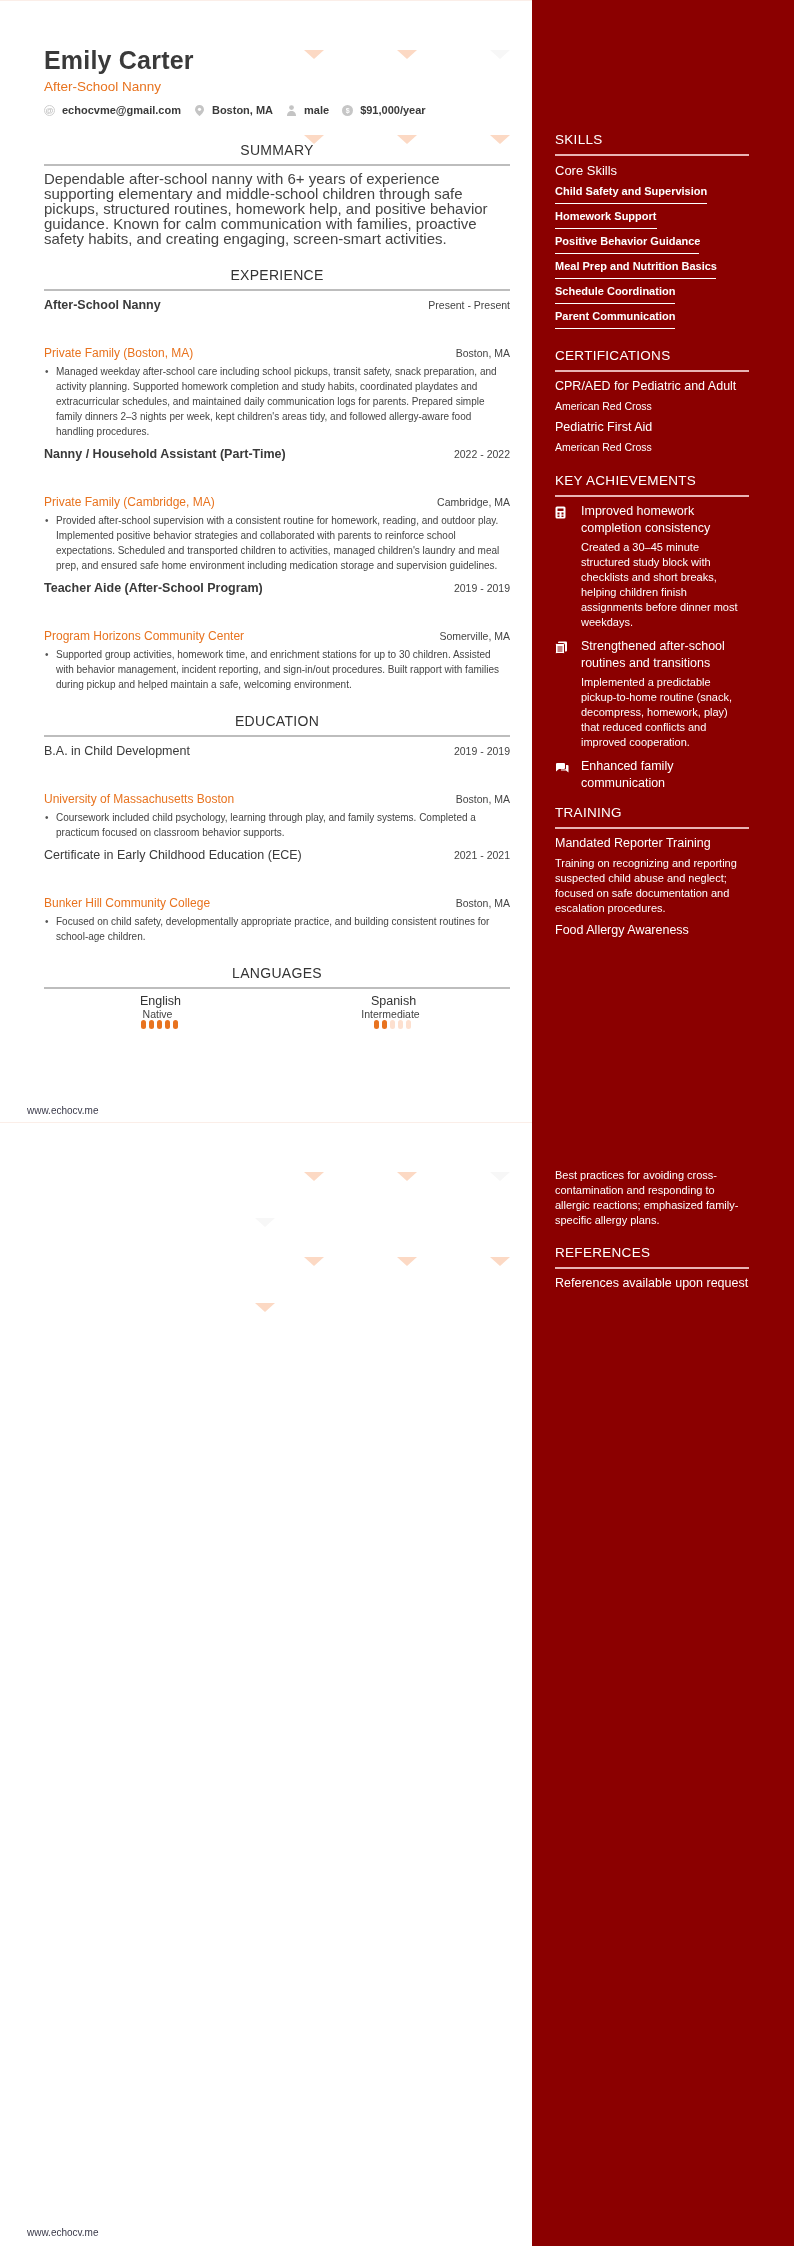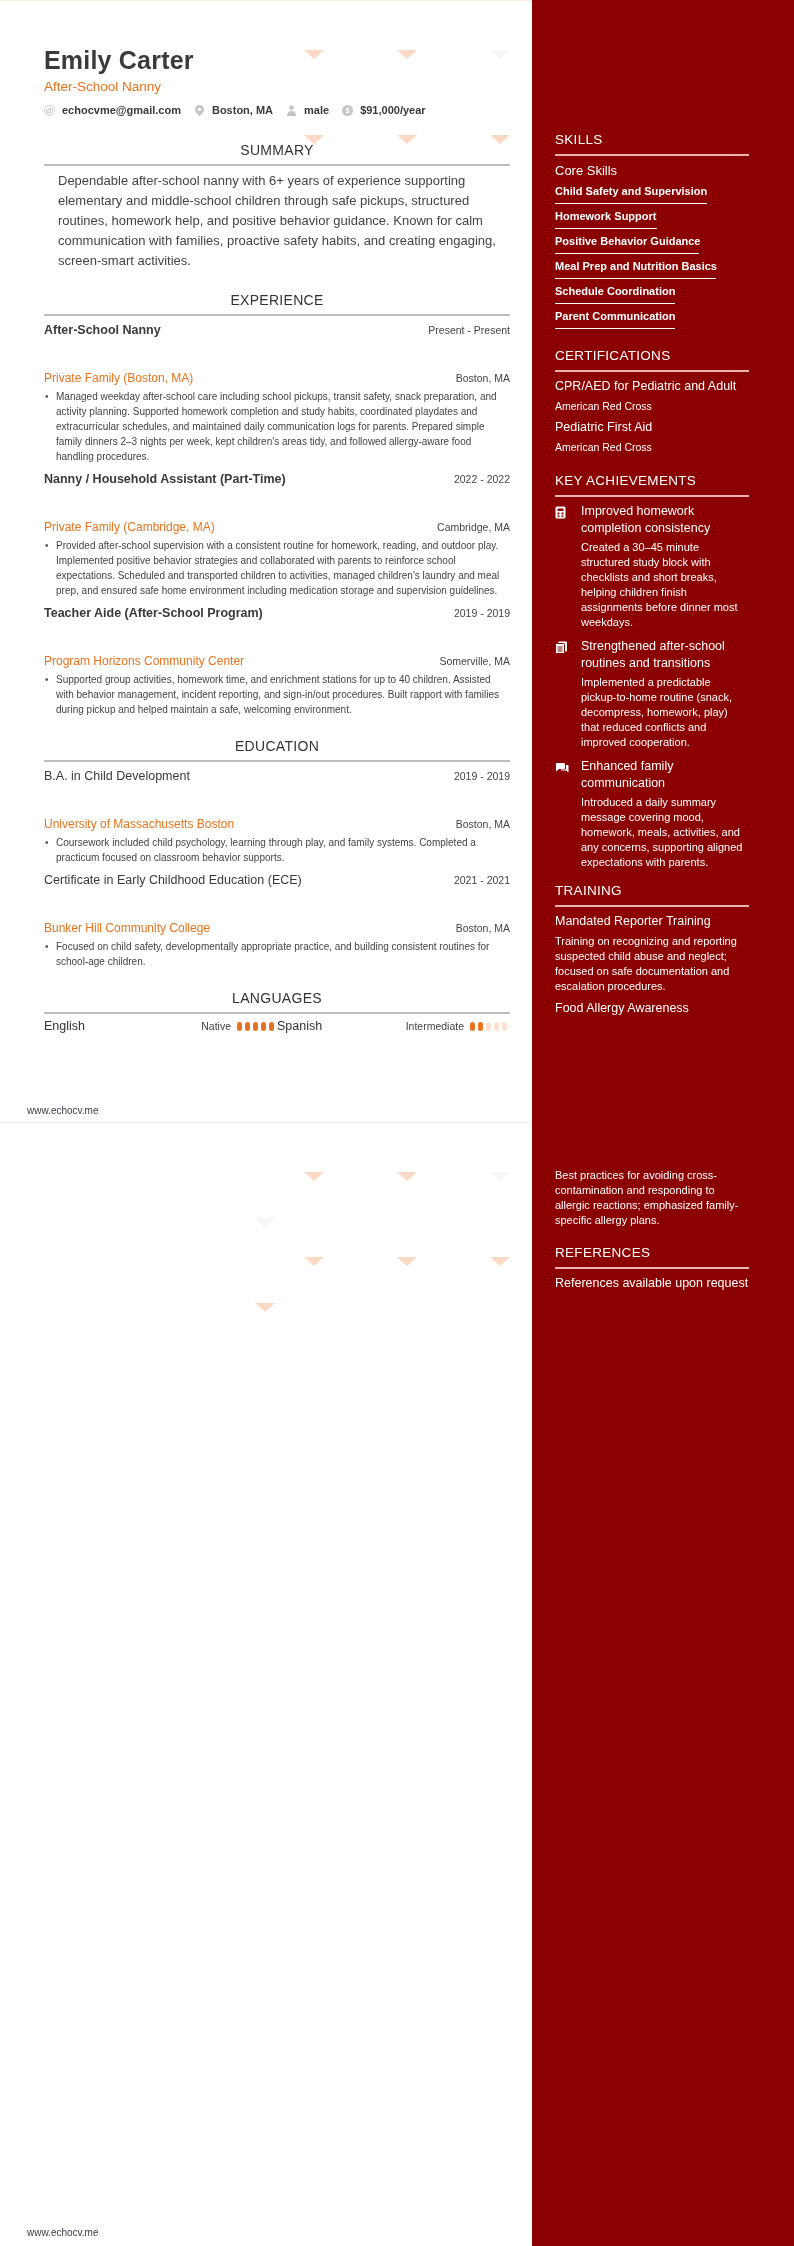--- a/index.html
+++ b/index.html
@@ -18,35 +18,35 @@
   .title { font-size: 13.5px; color: #e8731f; margin-top: 2px; line-height: 18px; }
   .contacts { display: flex; align-items: center; margin-top: 6px; font-size: 11px; font-weight: bold; color: #3a3a3a; line-height: 16px; }
   .contact { display: flex; align-items: center; margin-right: 13px; }
   .cicon { width: 11px; height: 11px; margin-right: 7px; display: inline-block; color: #bdbdbd; font-size: 10px; line-height: 11px; text-align: center; }
   .cicon.circle { border-radius: 50%; background: #c6c6c6; color: #fff; font-size: 7px; font-weight: bold; }
   .cicon.at { border: 1px solid #cfcfcf; border-radius: 50%; color: #bbb; font-size: 8px; line-height: 9px; }
 
   .section { margin-top: 0; }
   .sec-title { font-size: 14px; color: #333; letter-spacing: 0.3px; line-height: 18px; text-align: center; }
   .sec-rule { height: 2px; background: #bdbdbd; margin-top: 5px; margin-bottom: 5px; }
-  .para { font-size: 13px; line-height: 20px; color: #444; margin-left: 14px; }
+  .para { font-size: 15px; line-height: 15px; color: #444; }
 
   .entry { margin-top: 2px; }
   .row { display: flex; justify-content: space-between; align-items: baseline; }
   .role { font-size: 12.5px; font-weight: bold; color: #3a3a3a; line-height: 18px; }
   .role.light { font-weight: normal; }
   .dates { font-size: 10.5px; color: #444; }
   .org { font-size: 12px; color: #e8731f; line-height: 18px; margin-top: 30px; }
   .loc { font-size: 10.5px; color: #444; }
   .bullets { list-style: none; margin-top: 2px; }
   .bullets li { font-size: 10px; line-height: 15px; color: #444; padding-left: 12px; position: relative; }
   .bullets li::before { content: "•"; position: absolute; left: 1px; top: 0; color: #555; }
 
   .langs { display: flex; align-items: center; margin-top: 2px; }
-  .lang { display: flex; align-items: center; width: 233px; }
+  .lang { display: flex; align-items: center; width: 233px; flex-direction: column; }
   .lang-name { font-size: 12.5px; color: #333; flex: 1; }
   .lang-level { font-size: 10.5px; color: #444; margin-right: 6px; }
   .dots { display: flex; }
   .dot { width: 5px; height: 9px; border-radius: 2.5px; background: #e8731f; margin-right: 3px; }
   .dot.off { background: #fde0cf; }
 
   .footer { position: absolute; left: 27px; font-size: 10px; color: #3a3a4a; }
 
   .side { position: absolute; left: 555px; width: 194px; color: #fff; }
   .s-title { font-size: 13.5px; color: #fff; letter-spacing: 0.3px; line-height: 18px; }
@@ -161,21 +161,21 @@
     <div class="entry" style="margin-top:6px;">
       <div class="row">
         <span class="role">Teacher Aide (After-School Program)</span>
         <span class="dates">2019 - 2019</span>
       </div>
       <div class="row">
         <span class="org">Program Horizons Community Center</span>
         <span class="loc">Somerville, MA</span>
       </div>
       <ul class="bullets">
-          <li>Supported group activities, homework time, and enrichment stations for up to 40 children. Assisted with behavior management, incident reporting, and sign-in/out procedures. Built rapport with families during pickup and helped maintain a safe, welcoming environment.</li>
+          <li>Supported group activities, homework time, and enrichment stations for up to 30 children. Assisted with behavior management, incident reporting, and sign-in/out procedures. Built rapport with families during pickup and helped maintain a safe, welcoming environment.</li>
         </ul>
     </div>
   </div>
 
   <div class="section" style="margin-top:20px;">
     <div class="sec-title">EDUCATION</div>
     <div class="sec-rule"></div>
 
     <div class="entry">
       <div class="row">
@@ -303,21 +303,20 @@
     </div>
     <div class="ach">
       <div class="ach-icon">
         <svg width="14" height="12" viewBox="0 0 14 12">
             <path d="M1 1h8a1 1 0 0 1 1 1v4a1 1 0 0 1-1 1H4l-3 2.5V2a1 1 0 0 1 1-1z" fill="#fff"></path>
             <path d="M11 3h1.5a1 1 0 0 1 1 1v6.5L11 8.5H6v-1h4a1 1 0 0 0 1-1z" fill="#fff"></path>
           </svg>
       </div>
       <div class="ach-body">
         <div class="ach-title">Enhanced family communication</div>
-        <div class="ach-desc">Introduced a daily summary message covering mood, homework, meals, activities, and any concerns, supporting aligned expectations with parents.</div>
       </div>
     </div>
   </div>
 
   <div style="margin-top:12px;">
     <div class="s-title">TRAINING</div>
     <div class="s-rule"></div>
     <div class="train-name">Mandated Reporter Training</div>
     <div class="train-desc">Training on recognizing and reporting suspected child abuse and neglect; focused on safe documentation and escalation procedures.</div>
     <div class="train-name">Food Allergy Awareness</div>

